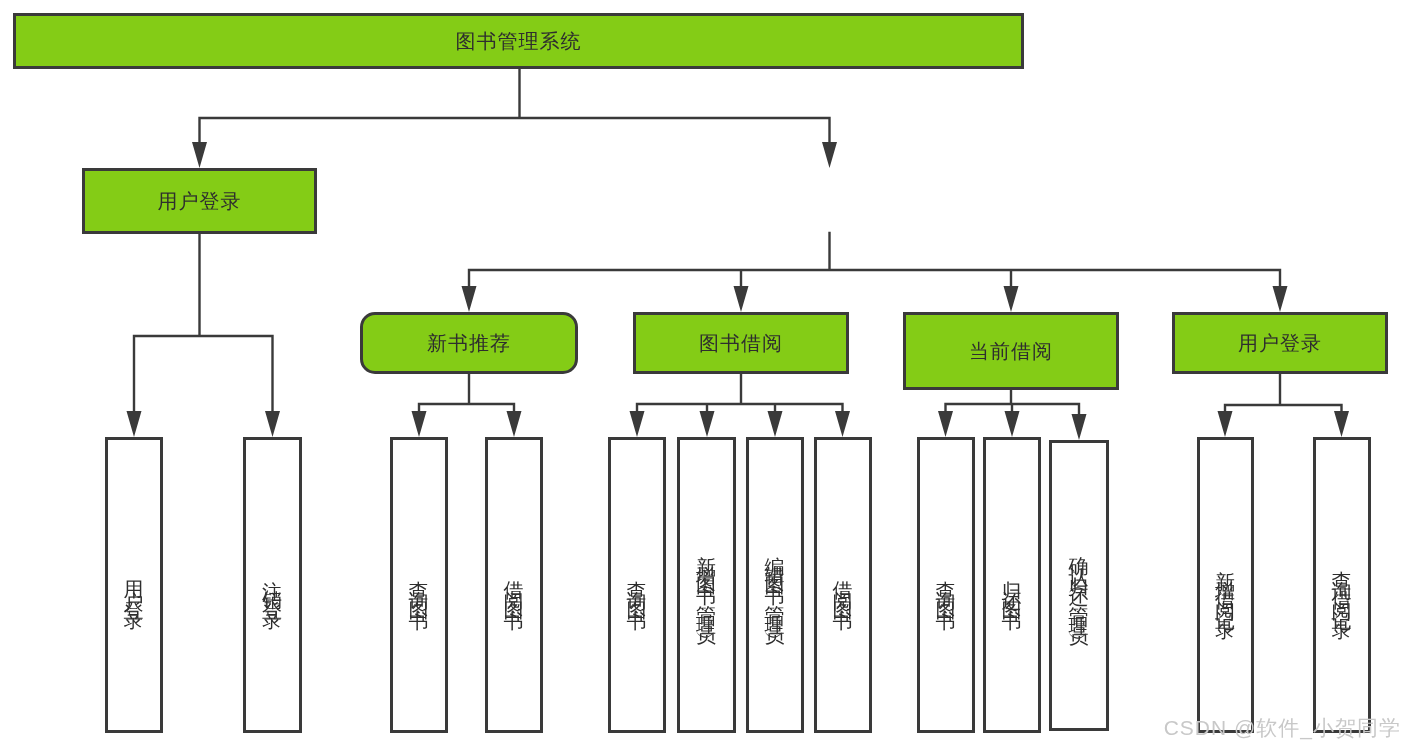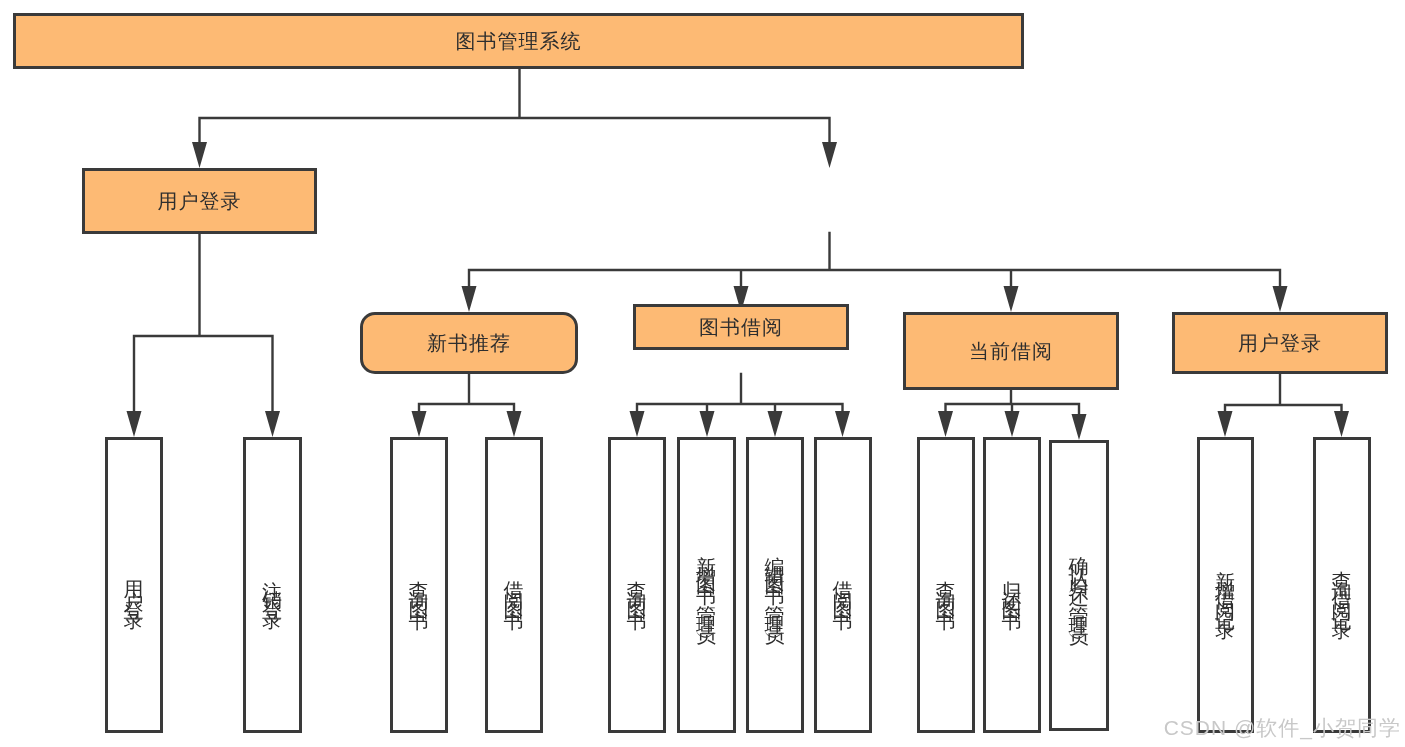--- a/index.html
+++ b/index.html
@@ -31,21 +31,21 @@
     stroke-linecap: square;
   }
   .arrowheads {
     fill: #3a3a3a;
     stroke: none;
   }
   .box {
     position: absolute;
     box-sizing: border-box;
     border: 3px solid #3a3a3a;
-    background: #fdba74;
+    background: #84cc16;
     display: flex;
     align-items: center;
     justify-content: center;
     color: #2e2e2e;
     font-size: 20px;
     letter-spacing: 1px;
     white-space: nowrap;
   }
   .vbox {
     position: absolute;
@@ -115,21 +115,21 @@
     <span>图书管理系统</span>
   </div>
 
   <div class="box" style="left:82px; top:168px; width:235px; height:66px;">
     <span>用户登录</span>
   </div>
 
   <div class="box" style="left:360px; top:312px; width:218px; height:62px;border-radius:15px;">
     <span>新书推荐</span>
   </div>
-  <div class="box" style="left:633px; top:304px; width:216px; height:46px;">
+  <div class="box" style="left:633px; top:312px; width:216px; height:62px;">
     <span>图书借阅</span>
   </div>
   <div class="box" style="left:903px; top:312px; width:216px; height:78px;">
     <span>当前借阅</span>
   </div>
   <div class="box" style="left:1172px; top:312px; width:216px; height:62px;">
     <span>用户登录</span>
   </div>
 
   <div class="vbox" style="left:105px; width:58px;">

